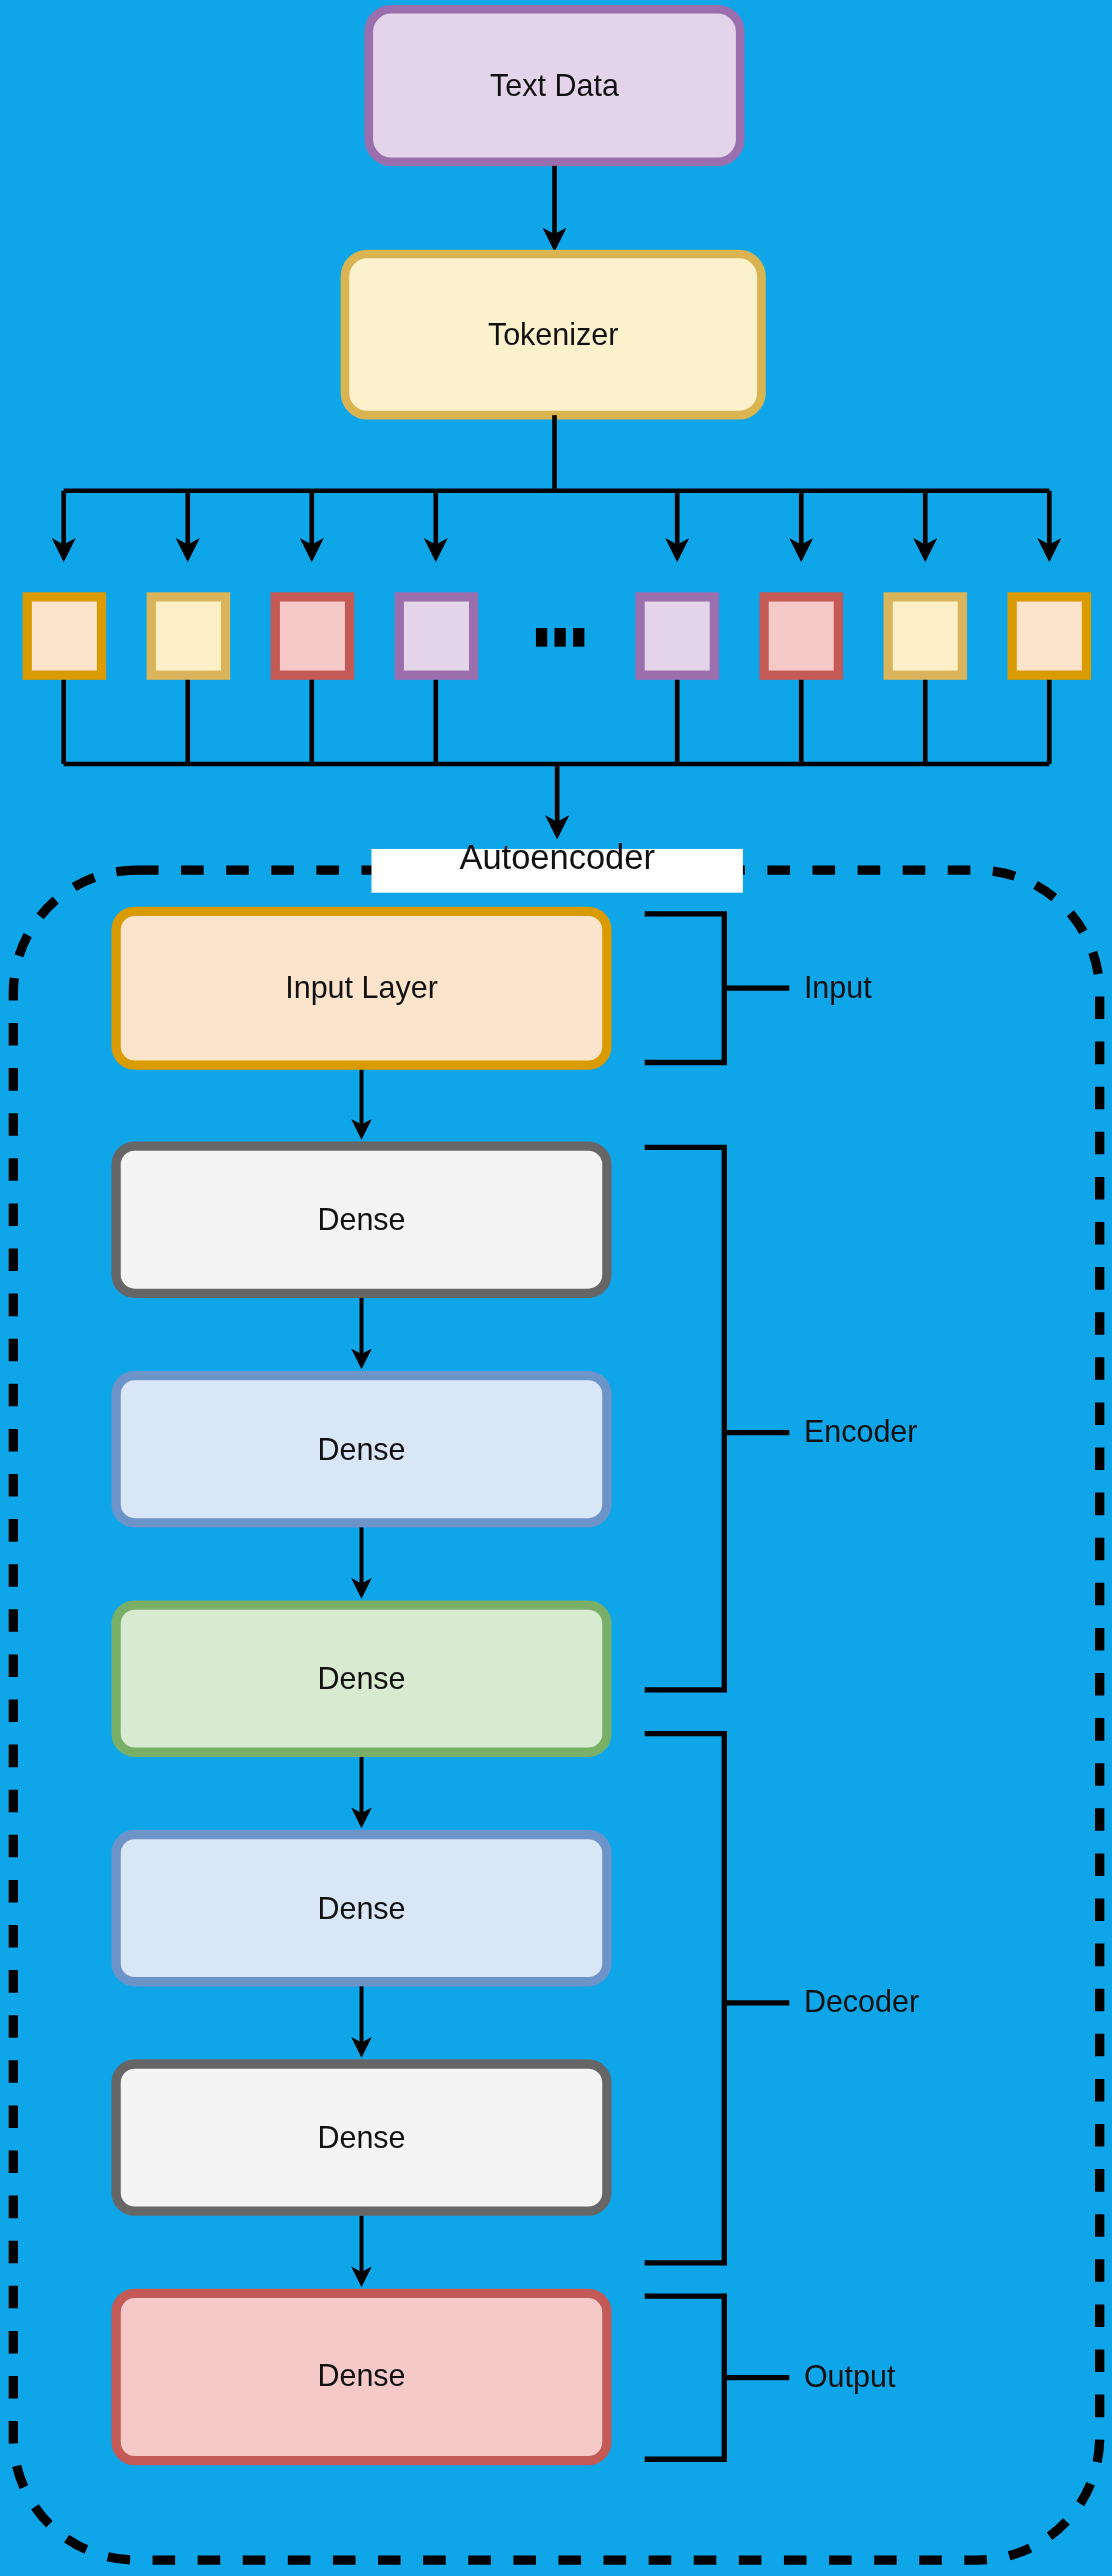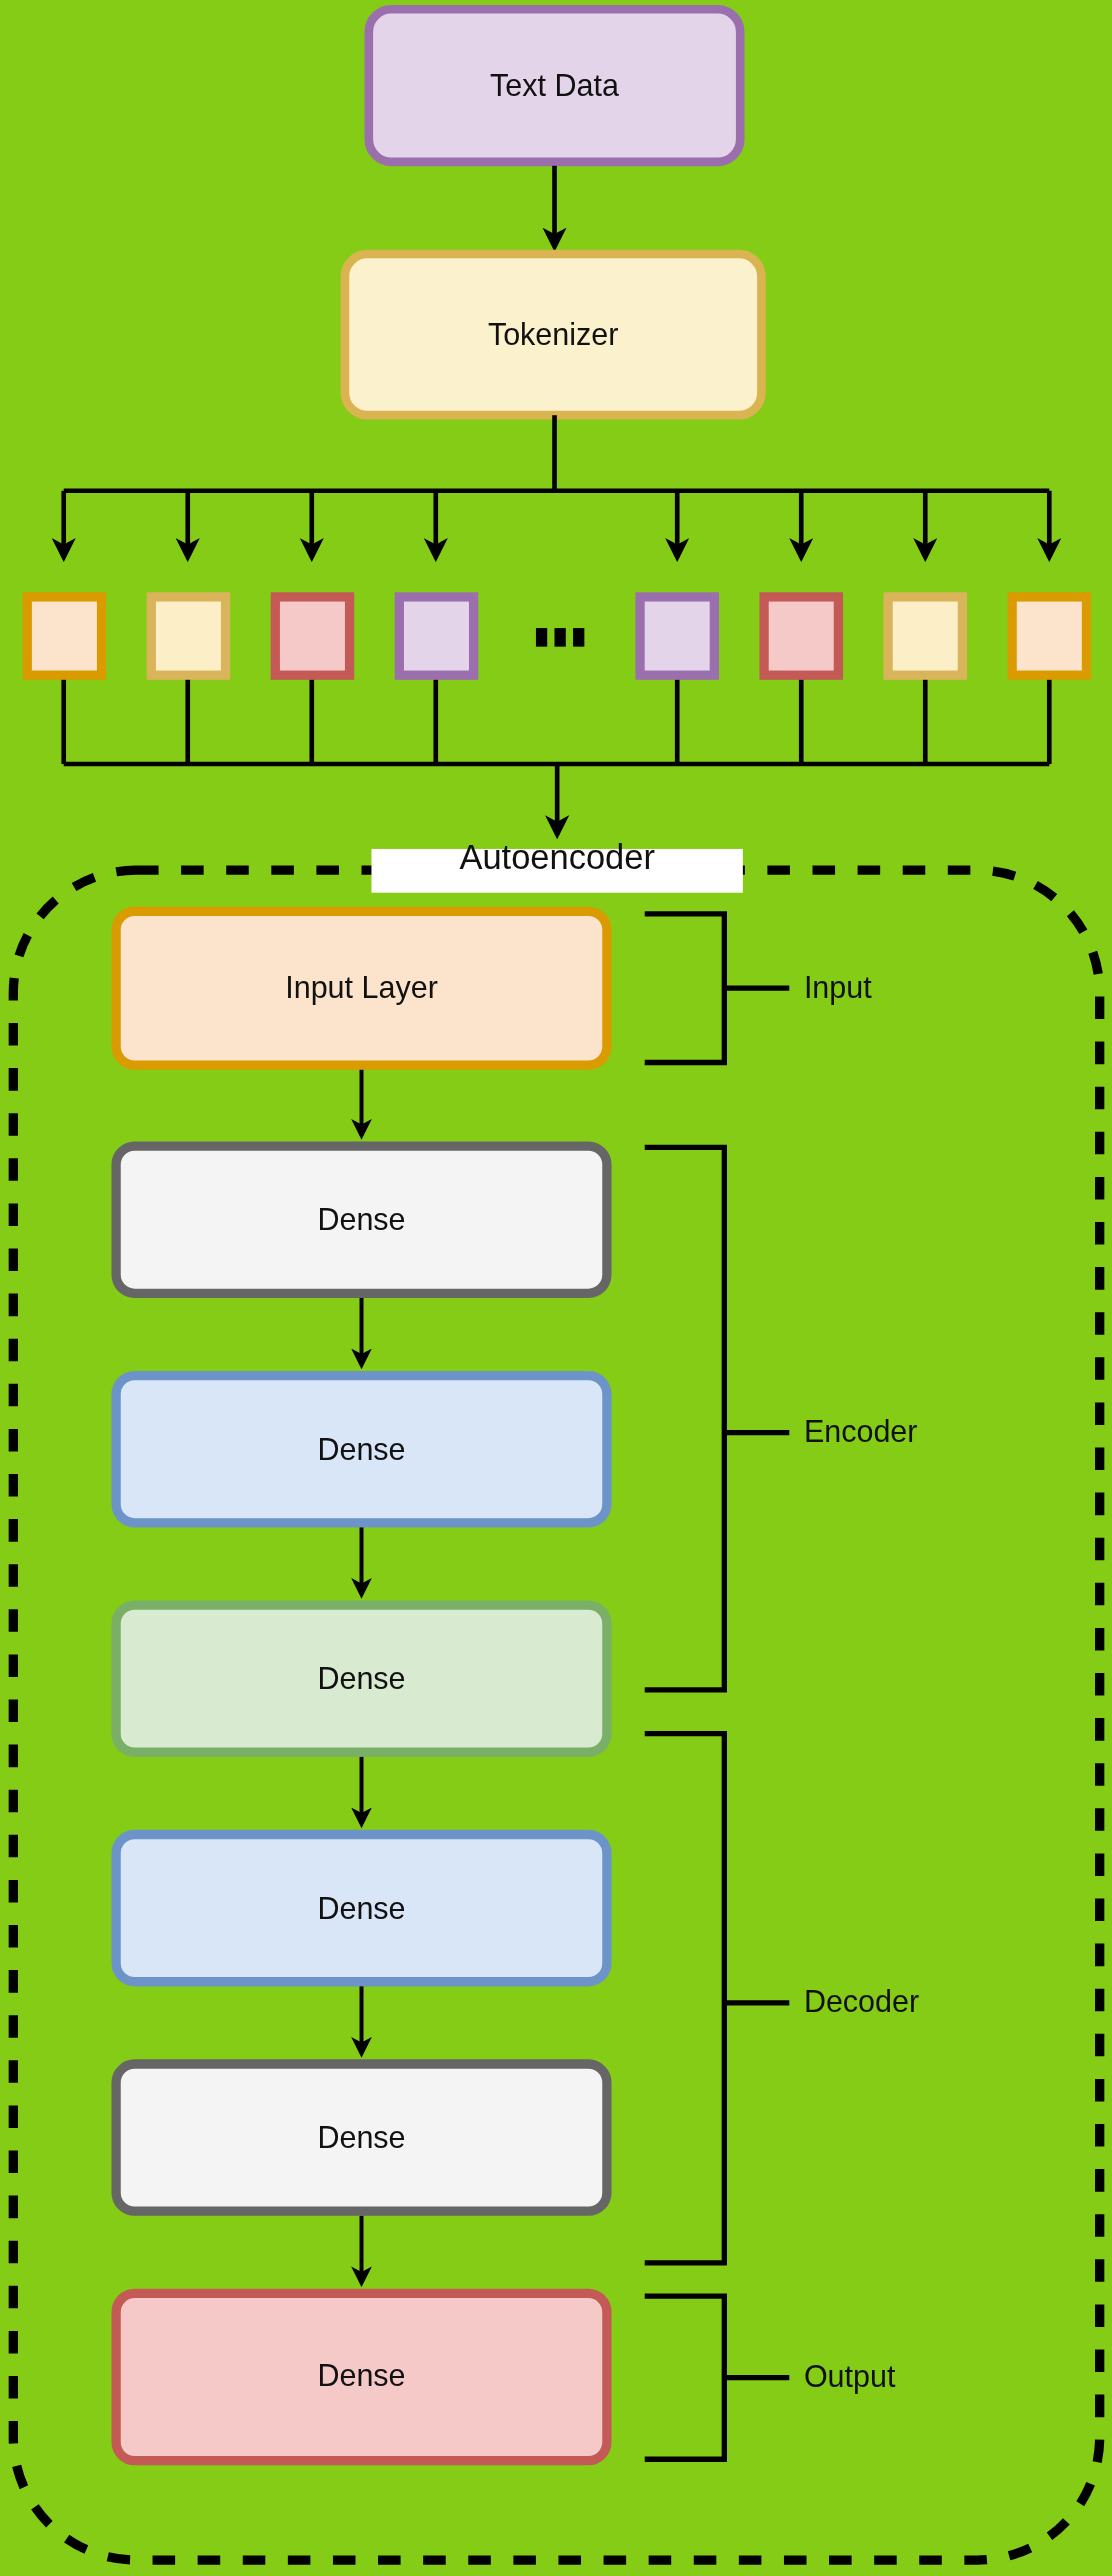--- a/index.html
+++ b/index.html
@@ -7,21 +7,21 @@
     padding: 0;
     background: #ffffff;
   }
   body {
     font-family: "Liberation Sans", sans-serif;
   }
   #canvas-root {
     position: relative;
     width: 1113px;
     height: 2576px;
-    background: #84cc16;
+    background: #0ea5e9;
     overflow: hidden;
   }
   svg#diagram {
     position: absolute;
     left: 0;
     top: 0;
     width: 1113px;
     height: 2576px;
     display: block;
   }

